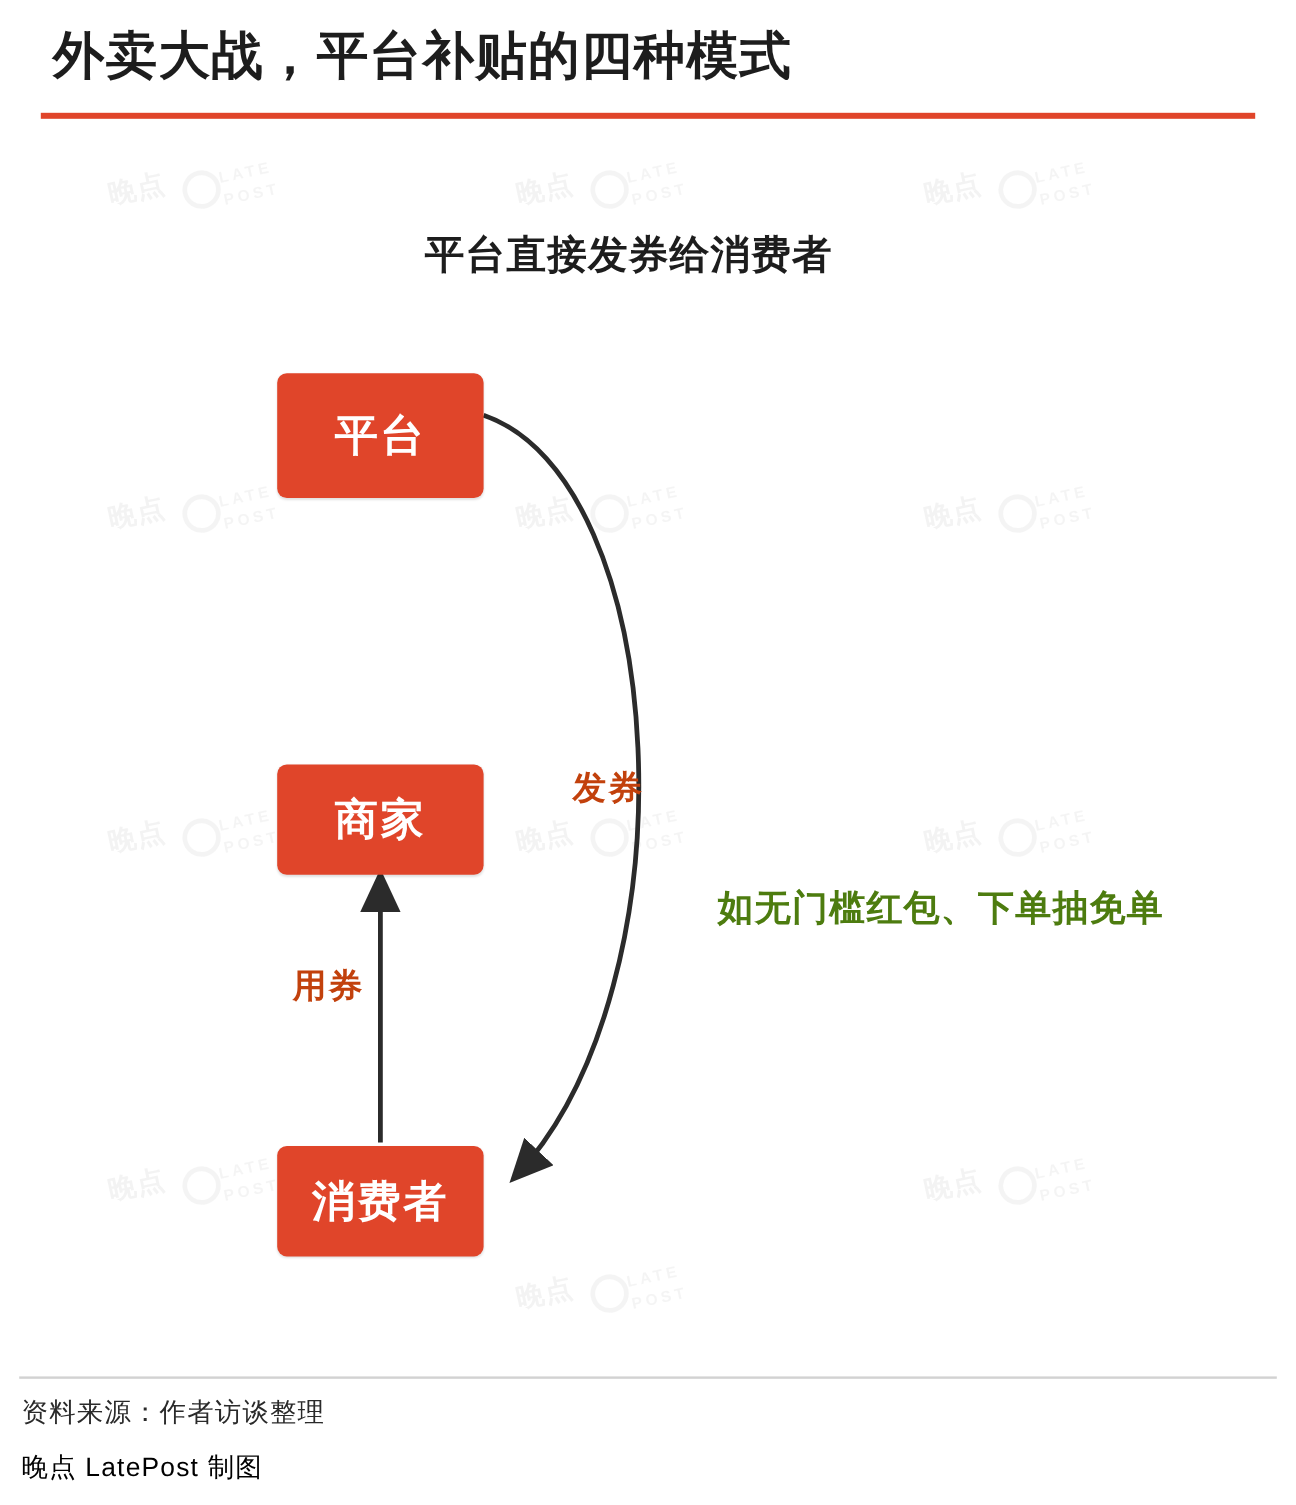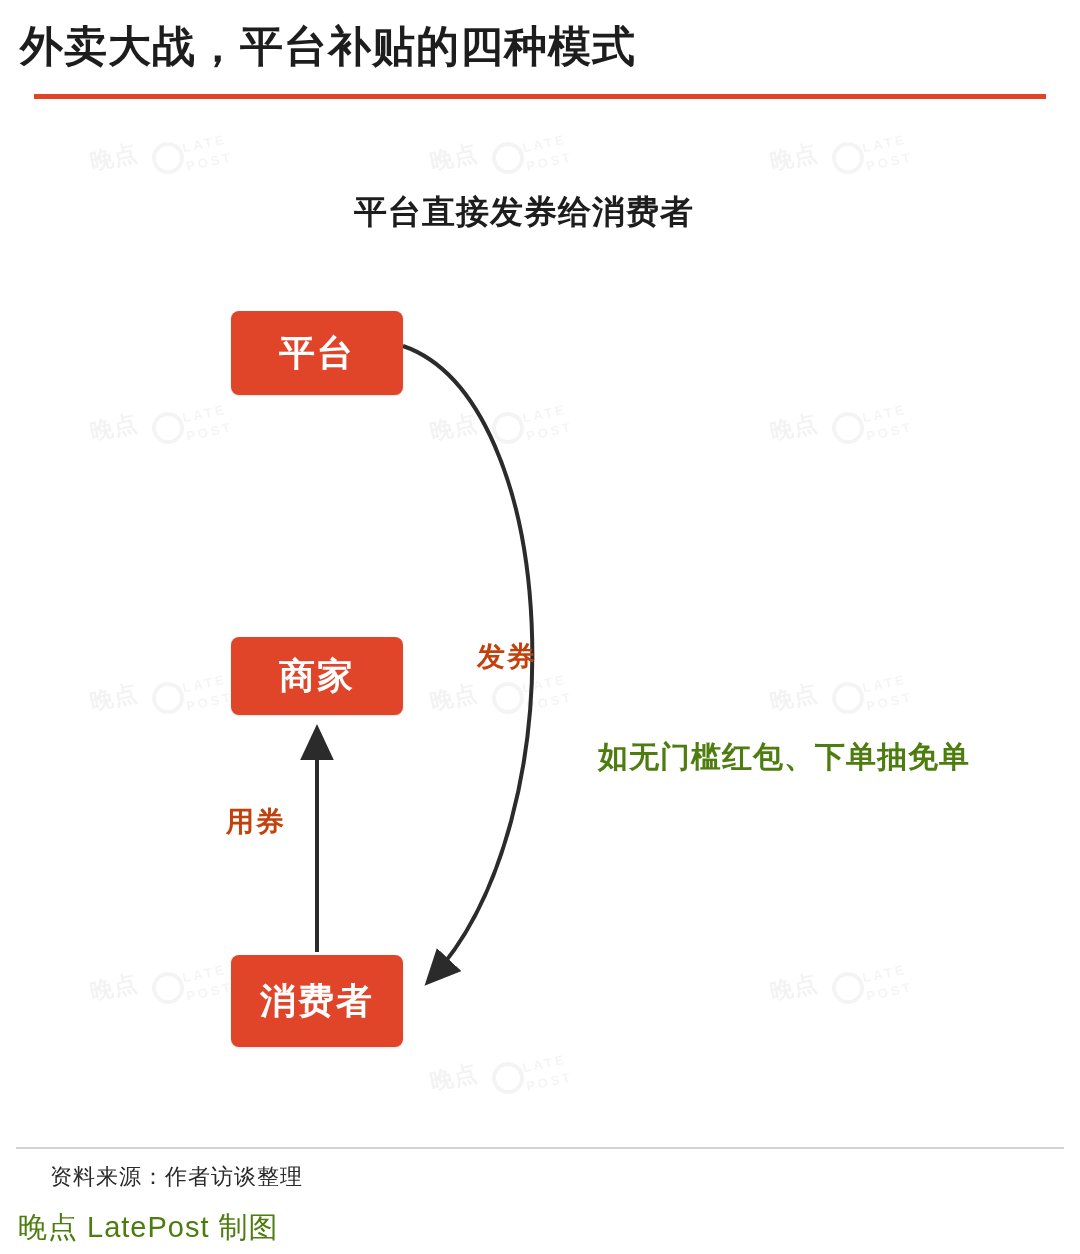--- a/index.html
+++ b/index.html
@@ -19,21 +19,21 @@
   
   #header {
     position: absolute;
     left: 0;
     top: 0;
     width: 1080px;
     height: 100px;
   }
   #page-title {
     position: absolute;
-    left: 20px;
+    left: 44px;
     top: 18px;
     font-size: 43px;
     font-weight: bold;
     letter-spacing: 1px;
     color: #1d1d1d;
     white-space: nowrap;
   }
   #title-rule {
     position: absolute;
     left: 34px;
@@ -127,27 +127,27 @@
     justify-content: center;
     font-size: 36px;
     font-weight: bold;
     letter-spacing: 2px;
     box-shadow: 0 1px 2px rgba(0,0,0,0.12);
   }
   #node-platform {
     left: 231px;
     top: 211px;
     width: 172px;
-    height: 84px;
+    height: 104px;
   }
   #node-merchant {
     left: 231px;
     top: 537px;
     width: 172px;
-    height: 78px;
+    height: 92px;
   }
   #node-consumer {
     left: 231px;
     top: 855px;
     width: 172px;
     height: 92px;
   }
 
   
   .edge-label {
@@ -155,21 +155,21 @@
     font-size: 28px;
     font-weight: bold;
     color: #c2410c;
     letter-spacing: 2px;
   }
   #label-issue {
     left: 477px;
     top: 538px;
   }
   #label-use {
-    left: 226px;
+    left: 244px;
     top: 703px;
   }
 
   
   #annotation-main {
     position: absolute;
     left: 598px;
     top: 637px;
     font-size: 30px;
     font-weight: bold;
@@ -204,28 +204,27 @@
     height: 2px;
     background: #d2d2d2;
   }
   #source-text {
     position: absolute;
     left: 18px;
     top: 1162px;
     font-size: 22px;
     color: #2a2a2a;
     letter-spacing: 1px;
-    margin-left: 32px;
   }
   #credit-text {
     position: absolute;
     left: 18px;
     top: 1208px;
-    font-size: 29px;
-    color: #4d7c0f;
+    font-size: 22px;
+    color: #000000;
     letter-spacing: 1px;
     text-align: center;
   }
 </style>
 </head>
 <body>
 
 <div id="header">
   <div id="page-title">外卖大战，平台补贴的四种模式</div>
   <div id="title-rule"></div>

